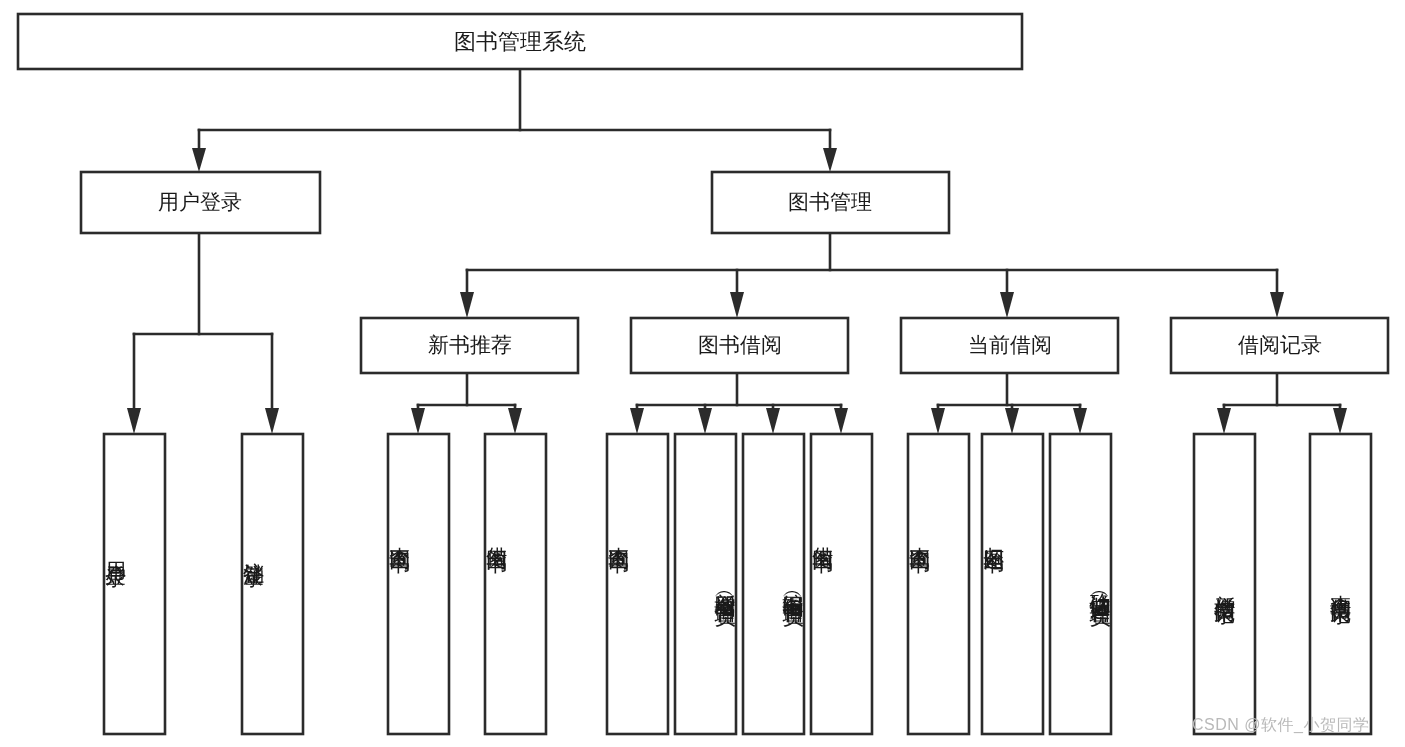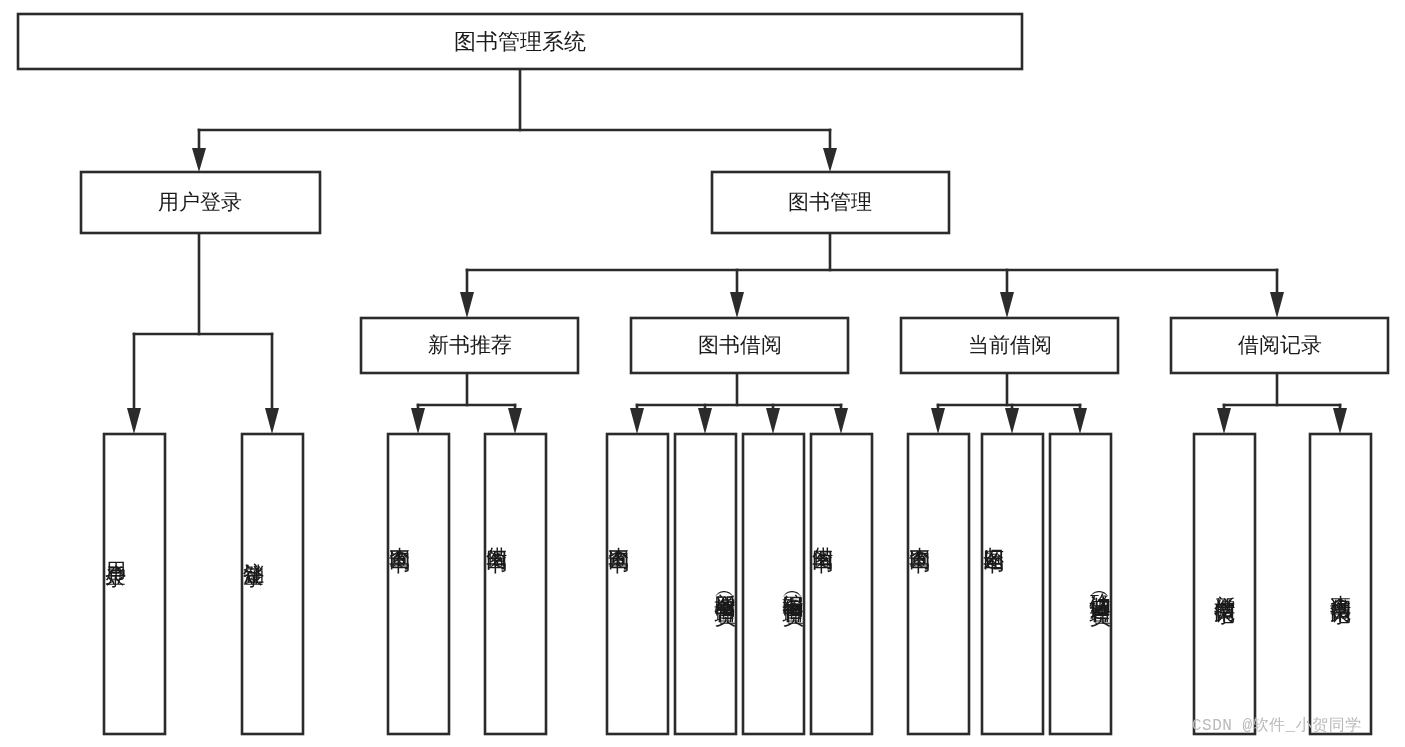--- a/index.html
+++ b/index.html
@@ -61,21 +61,21 @@
     color: #1a1a1a;
     letter-spacing: 2px;
     text-align: center;
     white-space: nowrap;
     pointer-events: none;
   }
   .watermark {
     position: absolute;
     left: 1192px;
     top: 715px;
-    font-family: Liberation Mono, monospace;
+    font-family: Liberation Sans, sans-serif;
     font-size: 16px;
     color: #b9b9b9;
     white-space: nowrap;
     letter-spacing: 0.5px;
   }
 </style>
 </head>
 <body>
 
 <div id="diagram-root">

